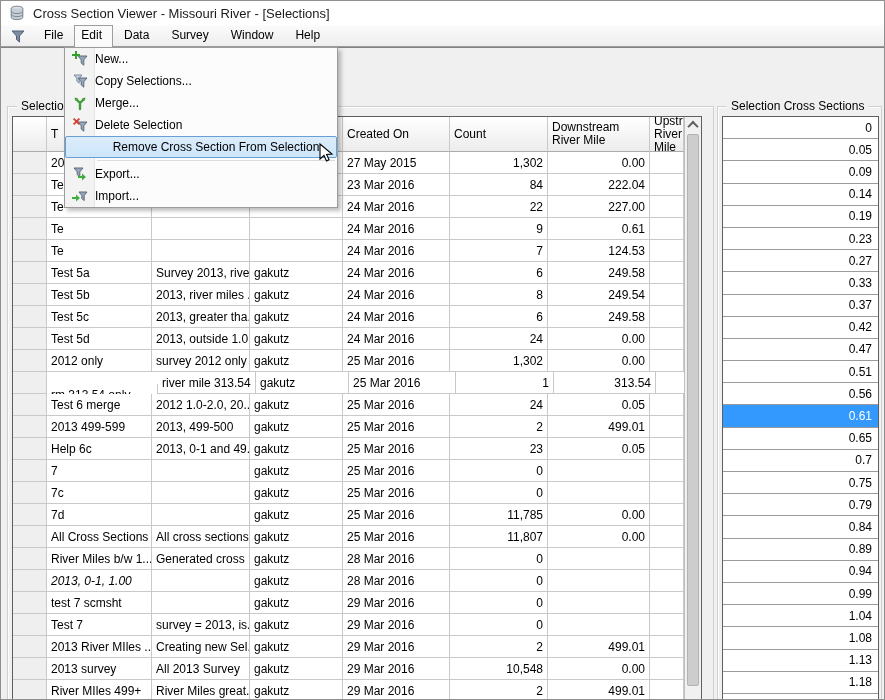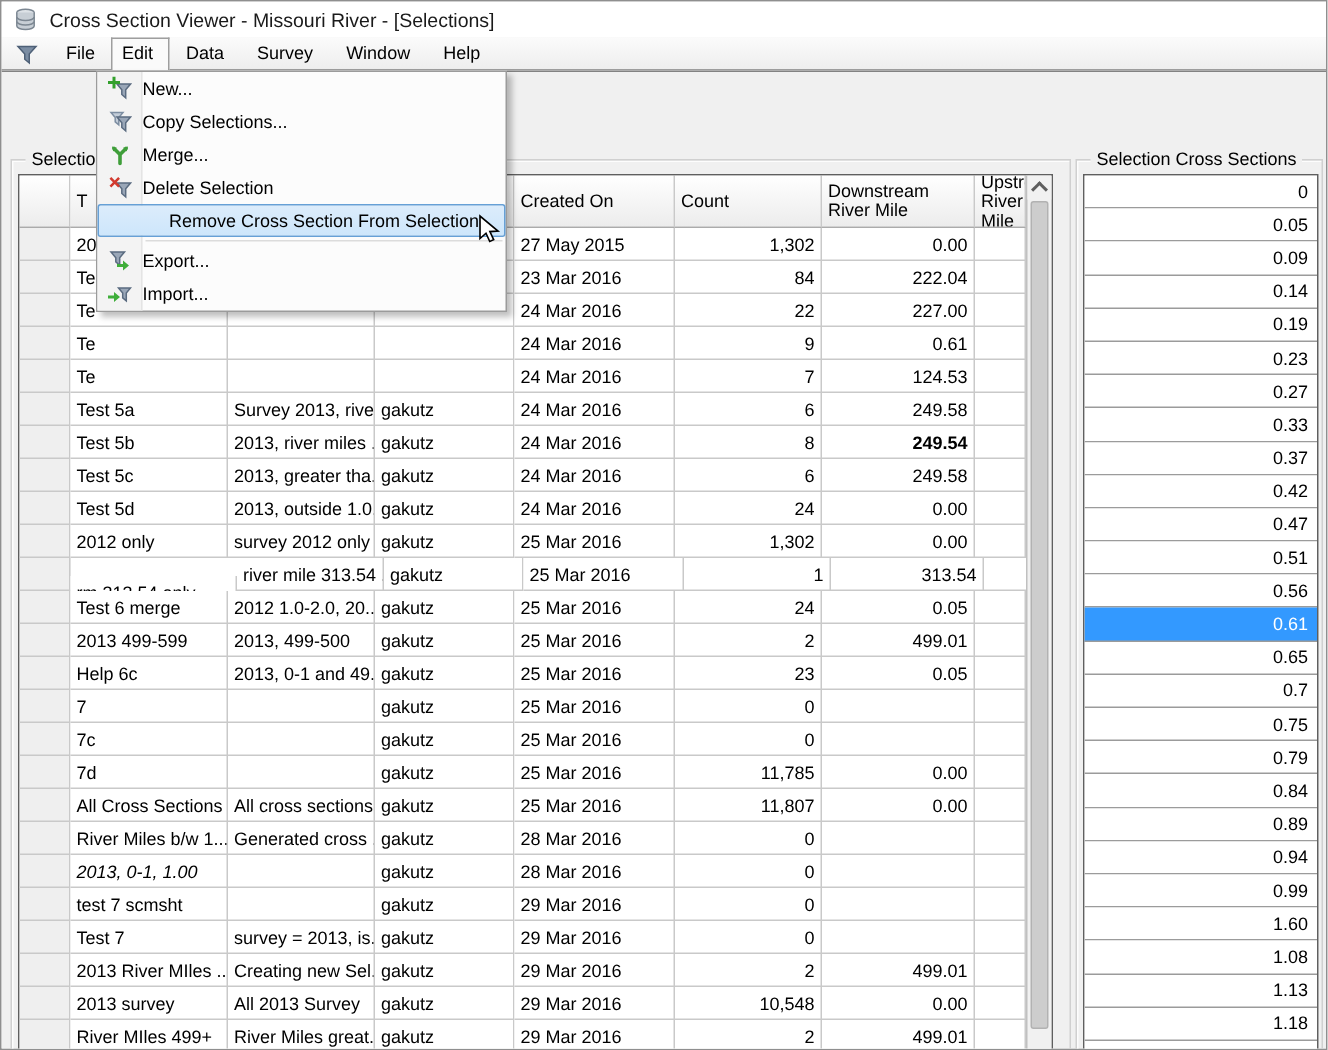--- a/index.html
+++ b/index.html
@@ -167,21 +167,21 @@
             <div class="gcell num" style="width: 102px;">249.58</div>
             <div class="gcell num" style="width: 34px;"></div>
           </div>
           <div class="grow">
             <div class="gcell rowhdr" style="width: 34px;"></div>
             <div class="gcell" style="width: 105px;">Test 5b</div>
             <div class="gcell" style="width: 98px;">2013, river miles ...</div>
             <div class="gcell" style="width: 93px;">gakutz</div>
             <div class="gcell" style="width: 107px;">24 Mar 2016</div>
             <div class="gcell num" style="width: 98px;">8</div>
-            <div class="gcell num" style="width: 102px; font-weight: bold;">249.54</div>
+            <div class="gcell num" style="width: 102px;">249.54</div>
             <div class="gcell num" style="width: 34px;"></div>
           </div>
           <div class="grow">
             <div class="gcell rowhdr" style="width: 34px;"></div>
             <div class="gcell" style="width: 105px;">Test 5c</div>
             <div class="gcell" style="width: 98px;">2013, greater tha...</div>
             <div class="gcell" style="width: 93px;">gakutz</div>
             <div class="gcell" style="width: 107px;">24 Mar 2016</div>
             <div class="gcell num" style="width: 98px;">6</div>
             <div class="gcell num" style="width: 102px;">249.58</div>
@@ -387,21 +387,21 @@
         <div class="xsrow">0.56</div>
         <div class="xsrow" style="background: rgb(51, 153, 255); color: rgb(255, 255, 255);">0.61</div>
         <div class="xsrow">0.65</div>
         <div class="xsrow">0.7</div>
         <div class="xsrow">0.75</div>
         <div class="xsrow">0.79</div>
         <div class="xsrow">0.84</div>
         <div class="xsrow">0.89</div>
         <div class="xsrow">0.94</div>
         <div class="xsrow">0.99</div>
-        <div class="xsrow">1.60</div>
+        <div class="xsrow">1.04</div>
         <div class="xsrow">1.08</div>
         <div class="xsrow">1.13</div>
         <div class="xsrow">1.18</div>
         <div class="xsrow">1.24</div>
       </div>
   </div>
 
   <div class="menu-popup" id="menu-popup">
     <div class="menu-gutter"></div>
     <div id="menu-items">

